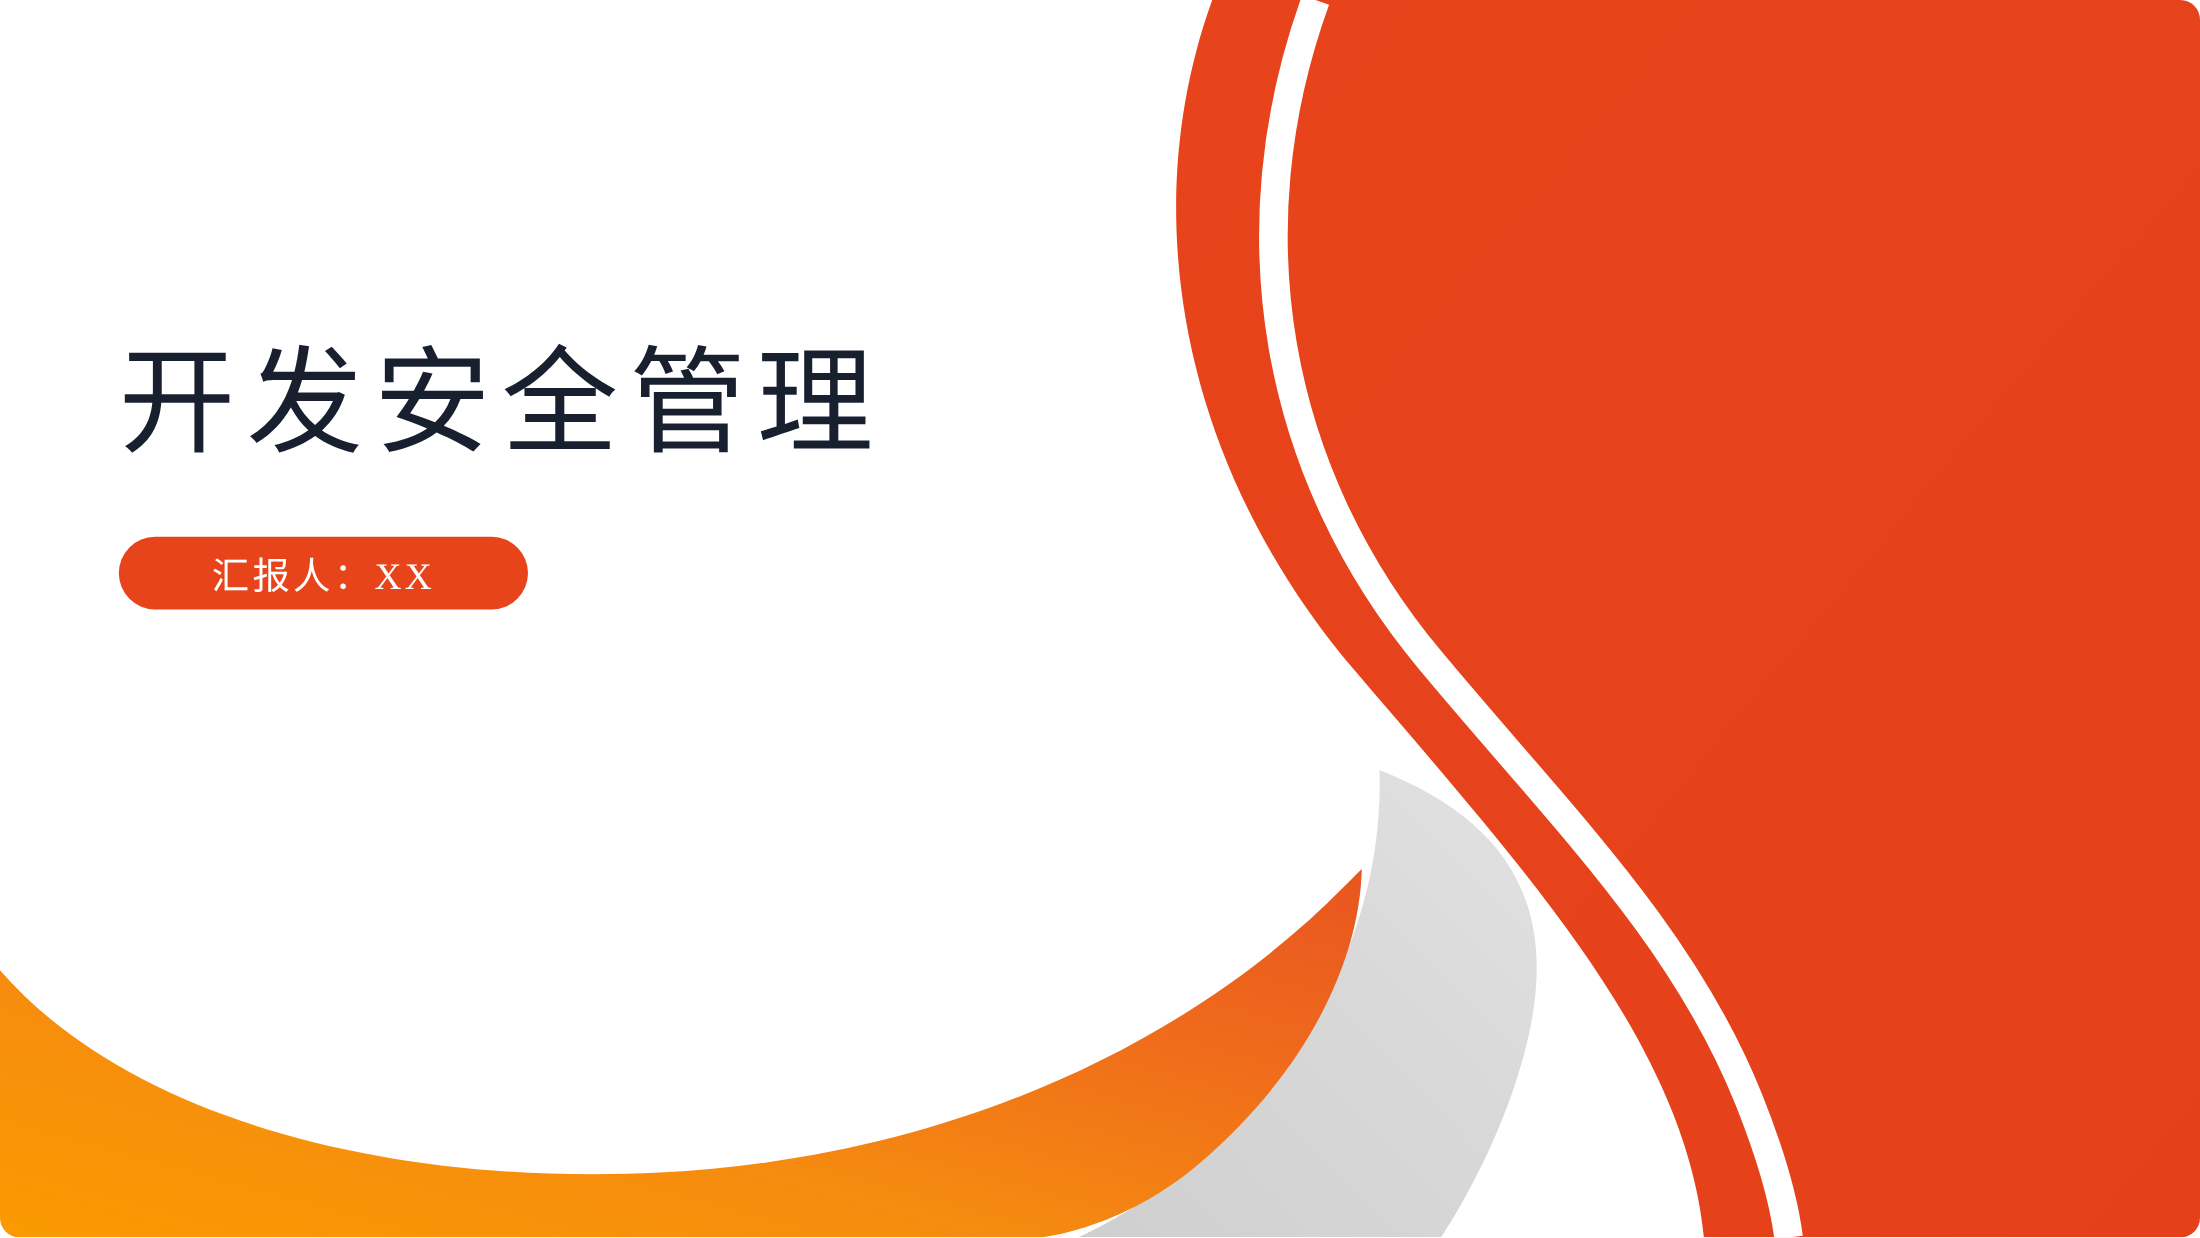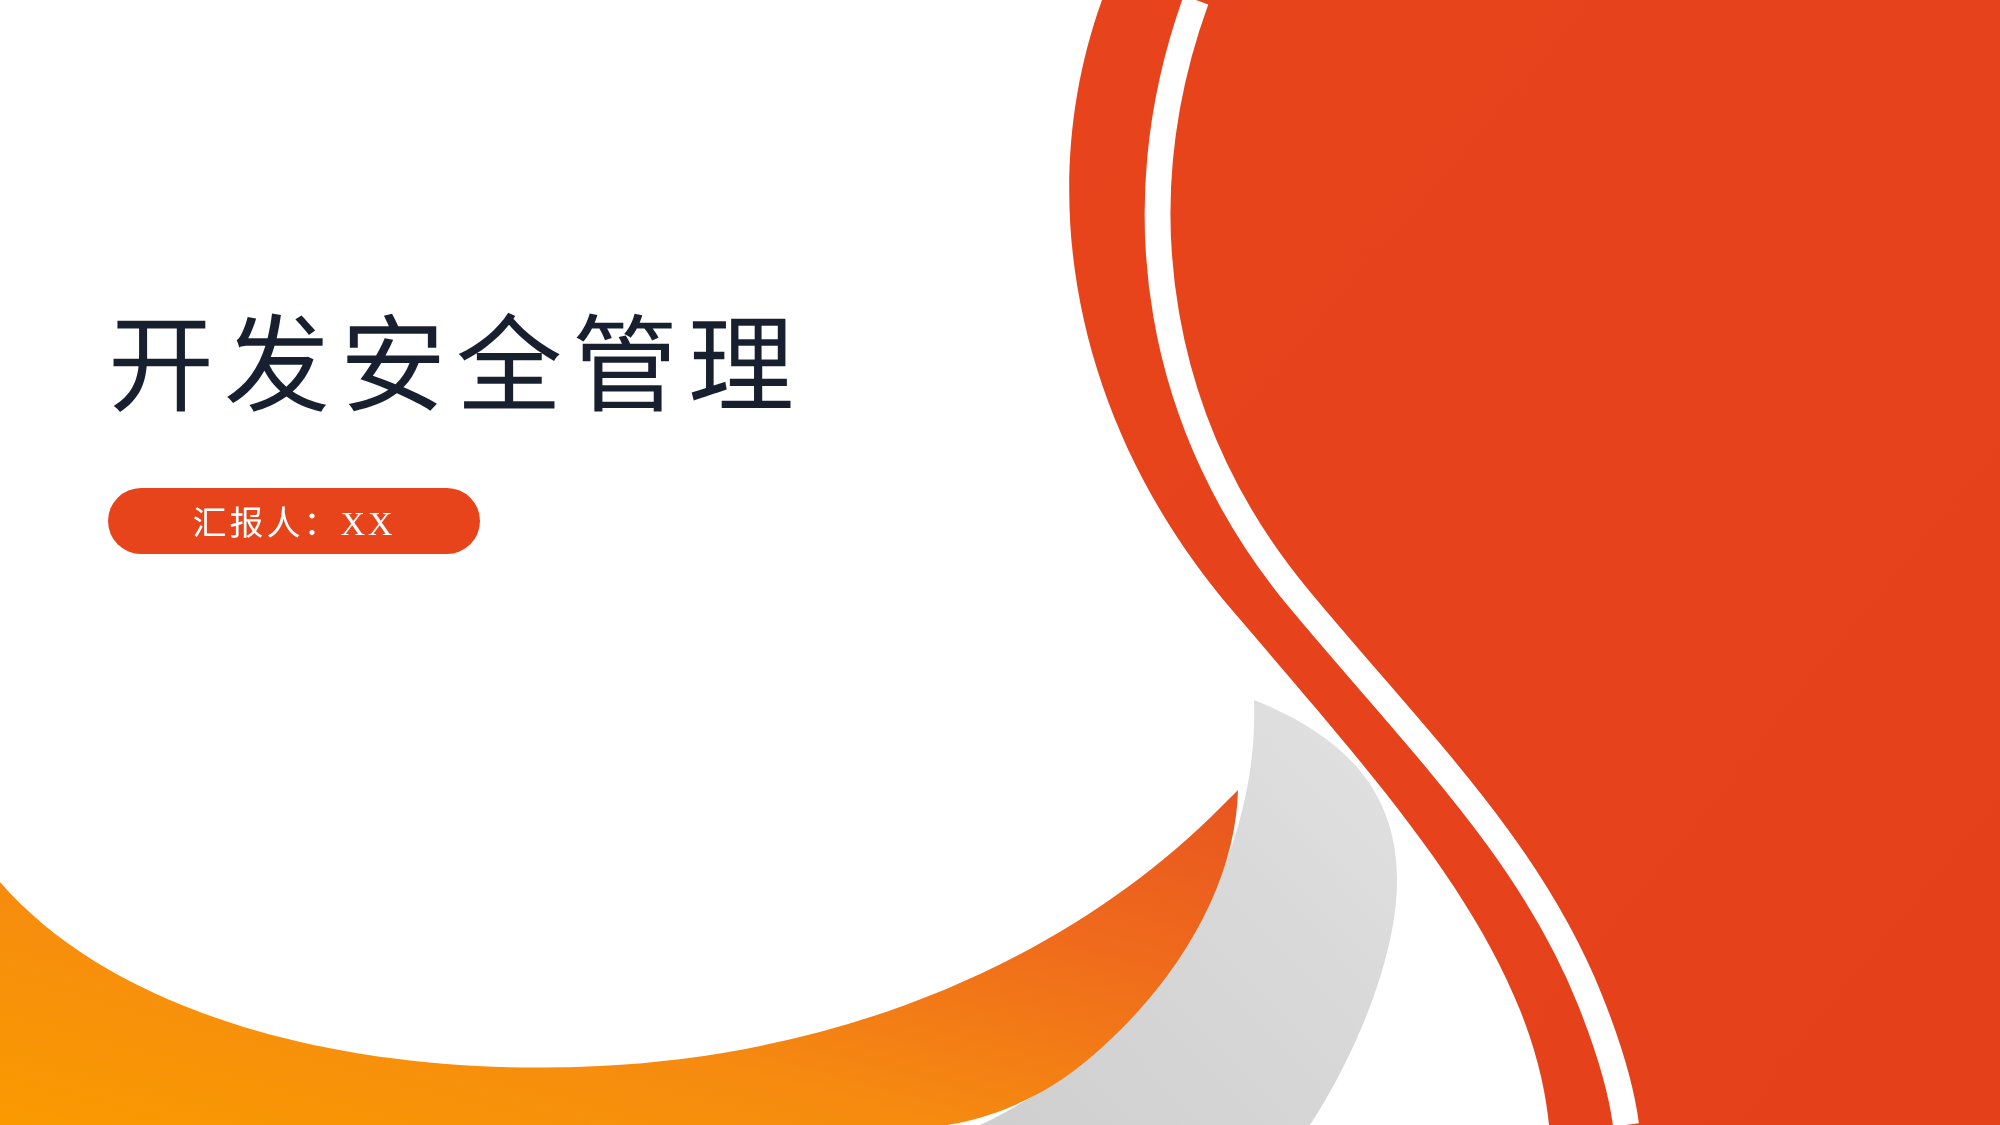--- a/index.html
+++ b/index.html
@@ -11,20 +11,21 @@
   body {
     font-family: "Liberation Serif", "DejaVu Serif", serif;
   }
 
   #slide {
     position: relative;
     width: 2000px;
     height: 1125px;
     overflow: hidden;
     background: #ffffff;
+    border-radius: 18px;
   }
 
   
   #art {
     position: absolute;
     inset: 0;
     width: 2000px;
     height: 1125px;
   }
 

